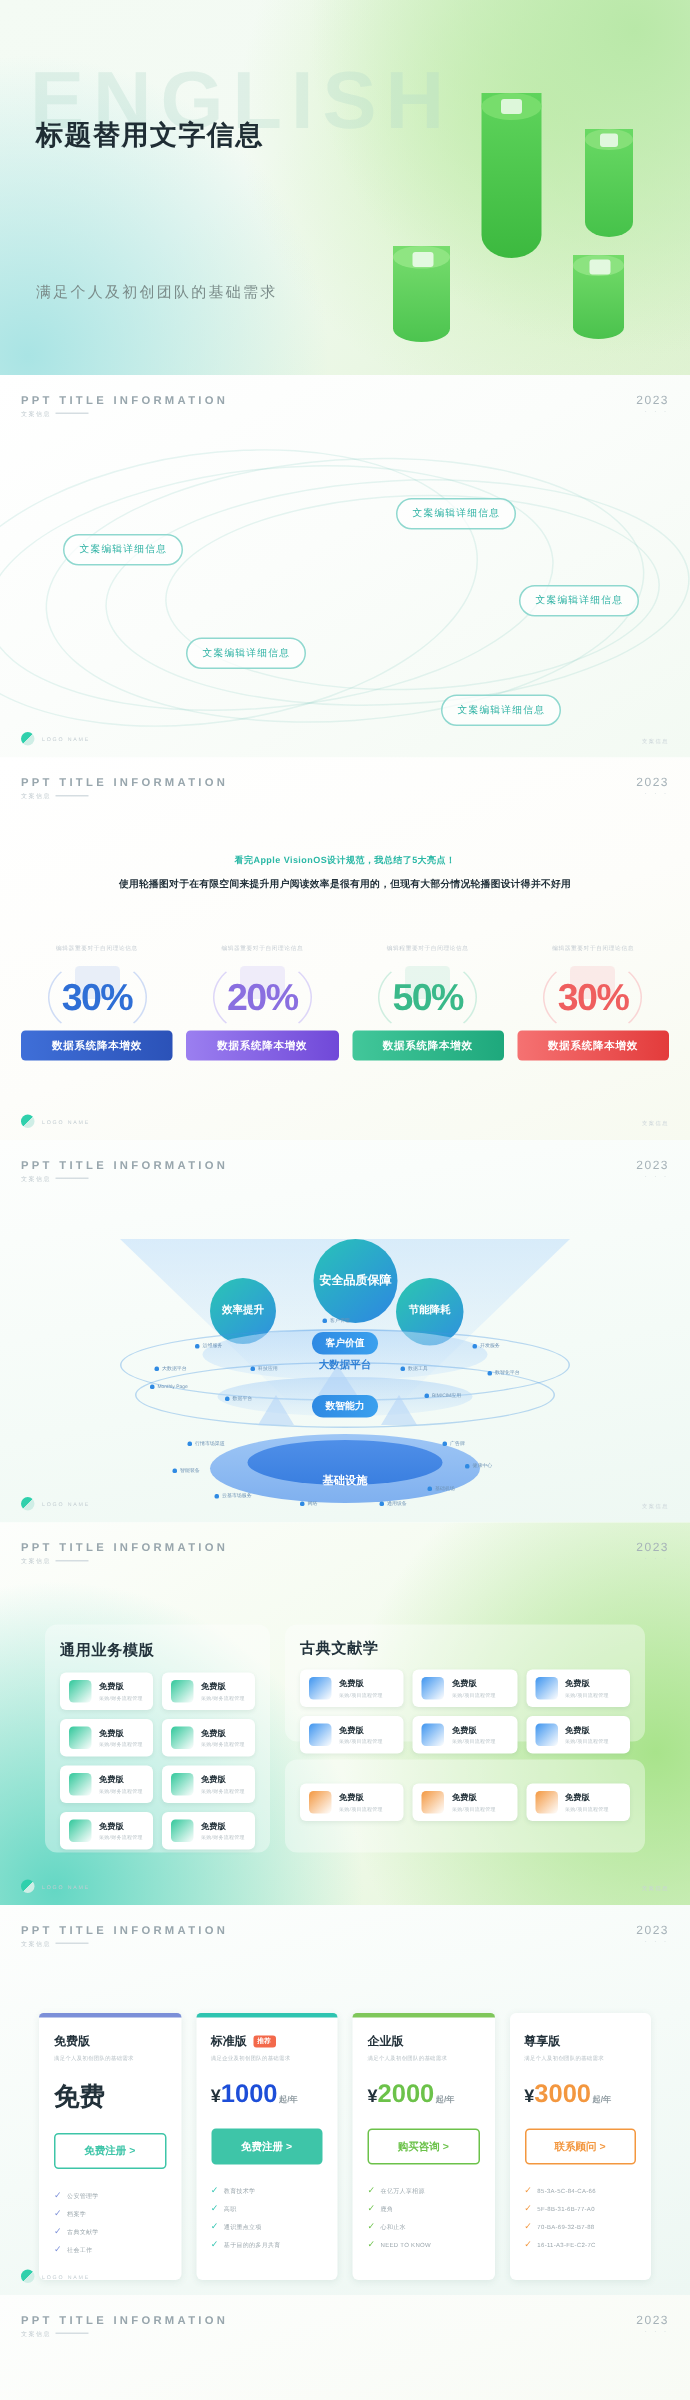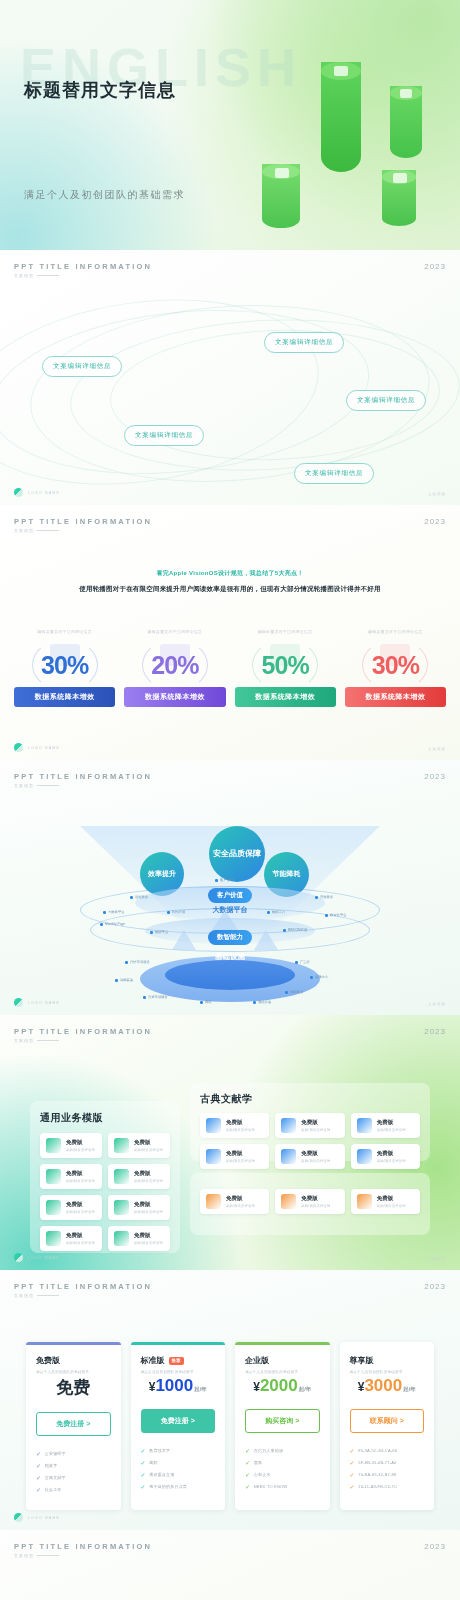--- a/index.html
+++ b/index.html
@@ -174,22 +174,22 @@
   .pcard { flex:1; background:#fff; border-radius:4px;
     box-shadow:0 1px 5px rgba(60,110,100,.10); padding:13px 10px 12px;
     position:relative; min-height:165px; }
   .pcard .topbar { position:absolute; left:0; right:0; top:0; height:3px;
     border-radius:4px 4px 0 0; }
   .pname { font-size:8px; font-weight:bold; color:#22313a; display:flex;
     align-items:center; gap:4px; }
   .ptag { font-size:4.5px; color:#fff; background:#f3694b; border-radius:2px;
     padding:1.5px 3px; font-weight:bold; }
   .pdesc { font-size:3.6px; color:#b7c1c6; margin-top:4px; letter-spacing:.2px; }
-  .pprice { margin-top:2px; font-size:17px; font-weight:bold; color:#22313a;
-    white-space:nowrap;text-align:center; }
+  .pprice { margin-top:12px; font-size:17px; font-weight:bold; color:#22313a;
+    white-space:nowrap; }
   .pprice .cur { font-size:12px; }
   .pprice .unit { font-size:5.5px; color:#8f9ba1; font-weight:bold; margin-left:1px; }
   .pbtn { margin-top:13px; border-radius:3px; text-align:center;
     font-size:7px; font-weight:bold; padding:6px 0; }
   .pfeat { margin-top:14px; }
   .pfeat div { font-size:4px; color:#9aa6ac; margin-bottom:5px;
     display:flex; align-items:center; gap:3.5px; letter-spacing:.2px; }
   .ck { font-size:6px; font-weight:bold; }
 
   
@@ -336,21 +336,21 @@
     <div class="disc" style="top:158px;width:170px;height:26px;background:linear-gradient(180deg,rgba(170,208,246,.55),rgba(200,228,252,.25));"></div>
     <div class="orbit" style="top:148px;width:280px;height:44px;"></div>
     <div class="lay-lbl" style="top:170px;">数智能力</div>
 
     <div class="arrowup" style="left:212px;top:150px;border-left:13px solid transparent;border-right:13px solid transparent;border-bottom:20px solid rgba(175,210,248,.55);"></div>
     <div style="position:absolute;left:172px;top:170px;width:0;height:0;border-left:12px solid transparent;border-right:12px solid transparent;border-bottom:20px solid rgba(178,212,248,.55);"></div>
     <div style="position:absolute;left:254px;top:170px;width:0;height:0;border-left:12px solid transparent;border-right:12px solid transparent;border-bottom:20px solid rgba(178,212,248,.55);"></div>
 
     <div class="disc" style="top:196px;width:180px;height:46px;background:linear-gradient(180deg,#9ec6f5,#7fb0ef);"></div>
     <div class="disc" style="top:200px;width:130px;height:30px;background:linear-gradient(180deg,#4f8fe8,#3a7fe0);"></div>
-    <div class="lay-txt" style="top:192px;color:#ffffff;font-size:7.5px;">基础设施</div>
+    <div class="lay-txt" style="top:222px;color:#ffffff;font-size:7.5px;">基础设施</div>
 
     <div id="funnel-nodes">
         <div class="node" style="left: 135px; top: 135px;">运维服务</div>
         <div class="dot" style="left: 130px; top: 136px;"></div>
         <div class="node" style="left: 320px; top: 135px;">开发服务</div>
         <div class="dot" style="left: 315px; top: 136px;"></div>
         <div class="node" style="left: 220px; top: 118px;">客户管理</div>
         <div class="dot" style="left: 215px; top: 119px;"></div>
         <div class="node" style="left: 108px; top: 150px;">大数据平台</div>
         <div class="dot" style="left: 103px; top: 151px;"></div>
@@ -394,21 +394,21 @@
   <section class="slide s5">
     <div class="hdr">
       <div class="ttl">PPT  TITLE  INFORMATION</div>
       <div class="sub">文案信息</div>
     </div>
     <div class="yr">
       <div class="y">2023</div>
       <div class="dots">· · ·</div>
     </div>
 
-    <div class="panel" style="left:30px;top:86px;width:150px;height:152px;padding:10px;">
+    <div class="panel" style="left:30px;top:68px;width:150px;height:152px;padding:10px;">
       <h3>通用业务模版</h3>
       <div class="tgrid" id="grid-0" style="grid-template-columns:1fr 1fr;margin-top:8px;">
           <div class="tcard">
             <span class="tico" style="background: linear-gradient(135deg, rgb(47, 199, 154), rgba(255, 255, 255, 0.25));"></span>
             <span>
               <span class="tt" style="display:block">免费版</span>
               <span class="ts" style="display:block">采购/财务流程管理</span>
             </span>
           </div>
           <div class="tcard">

